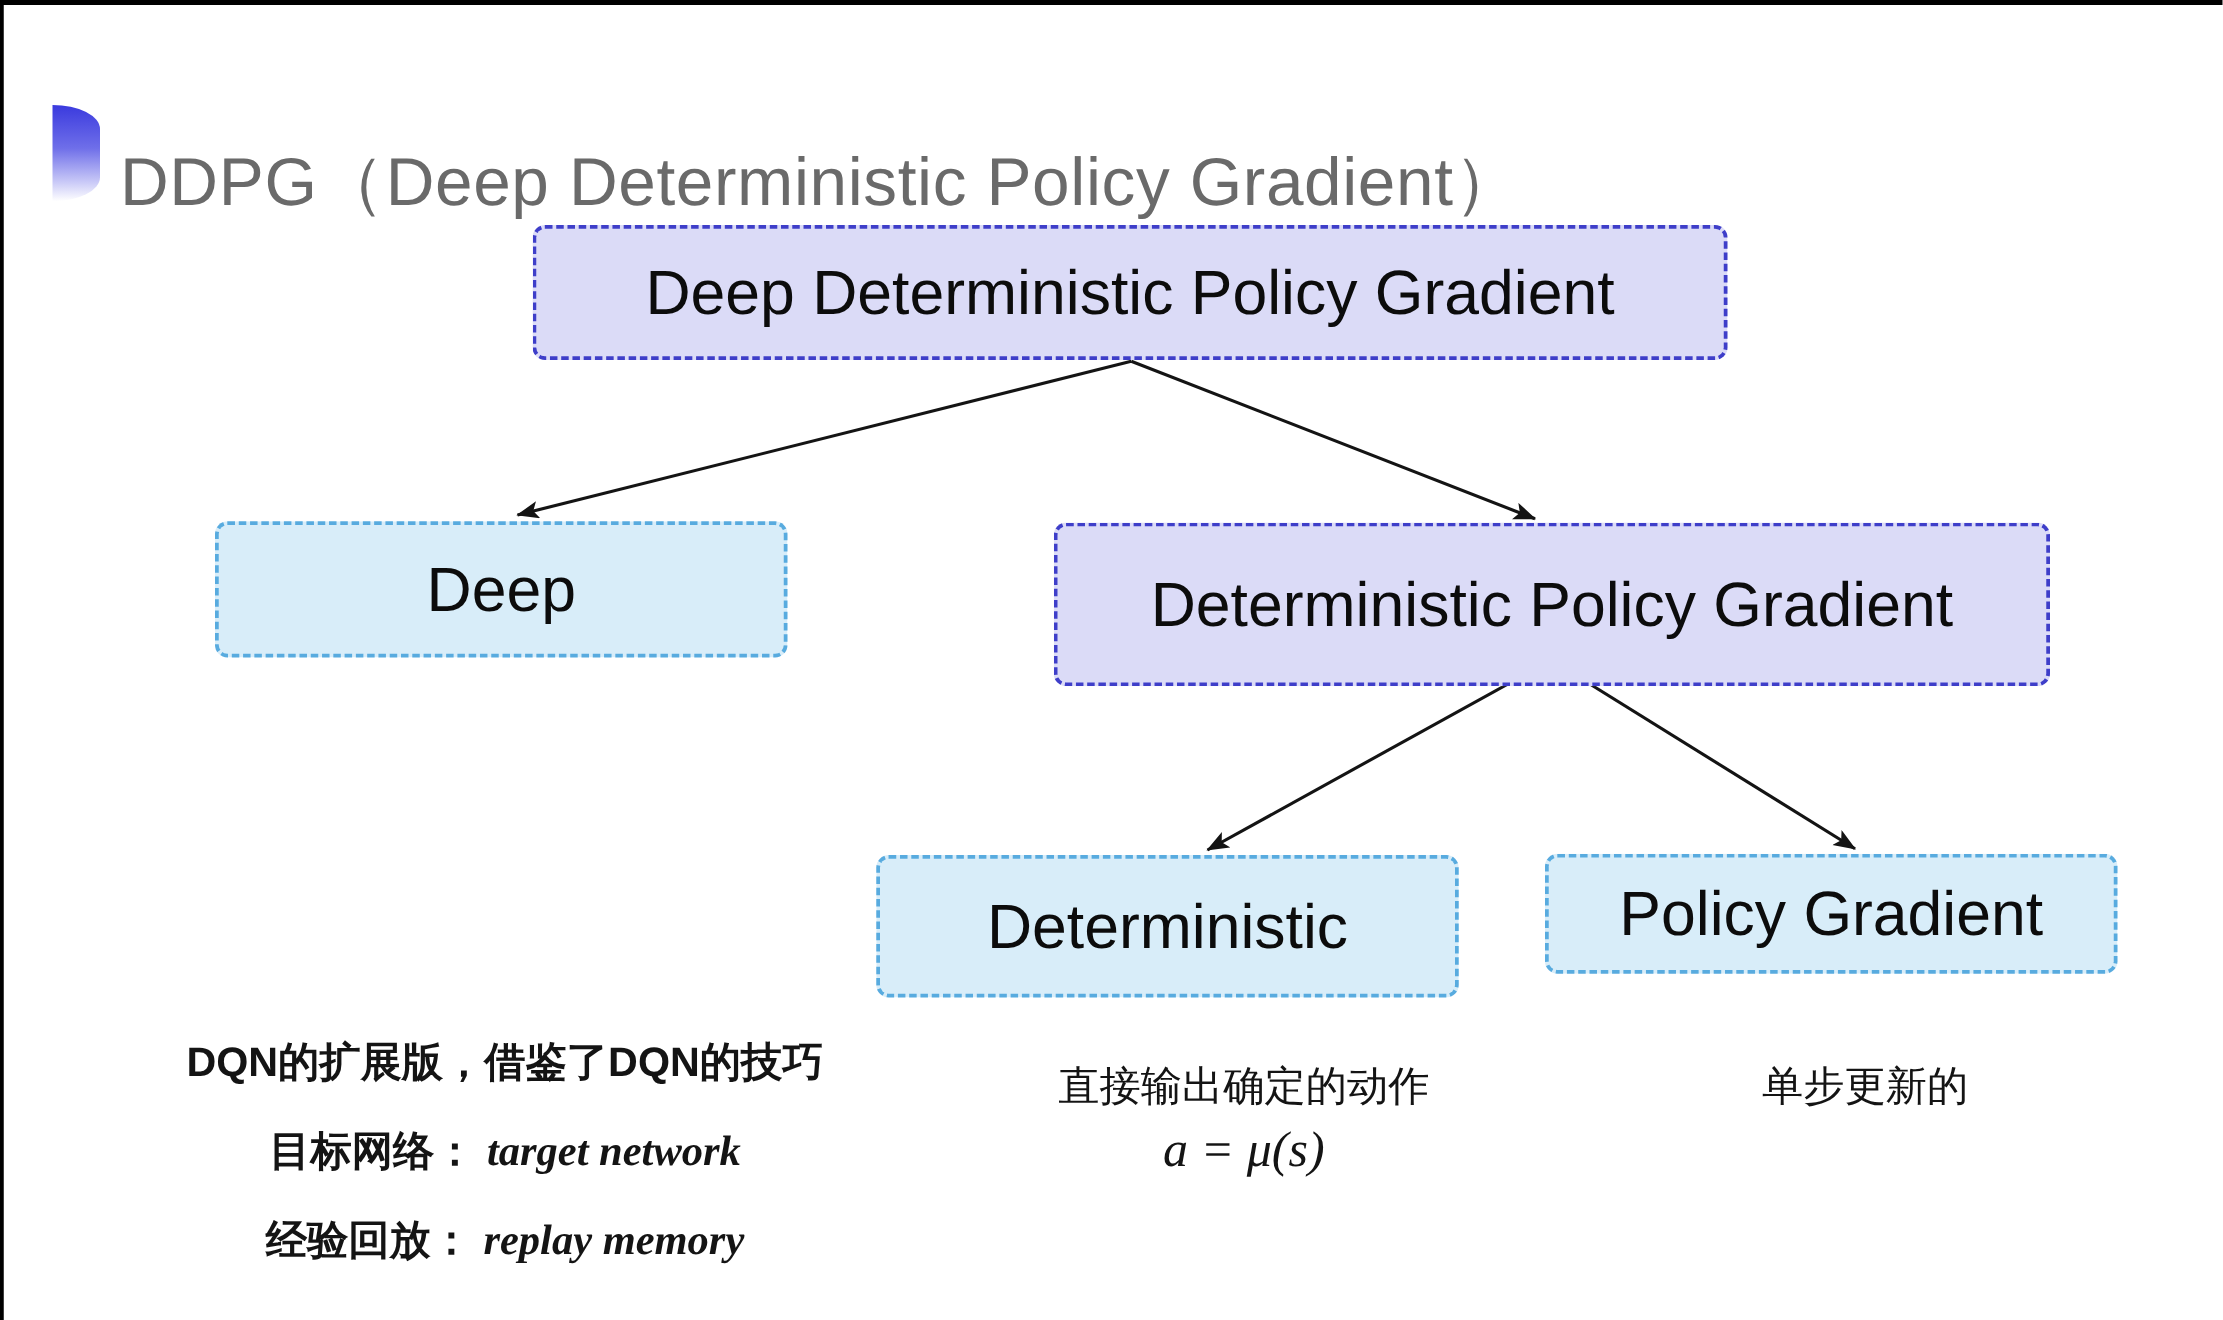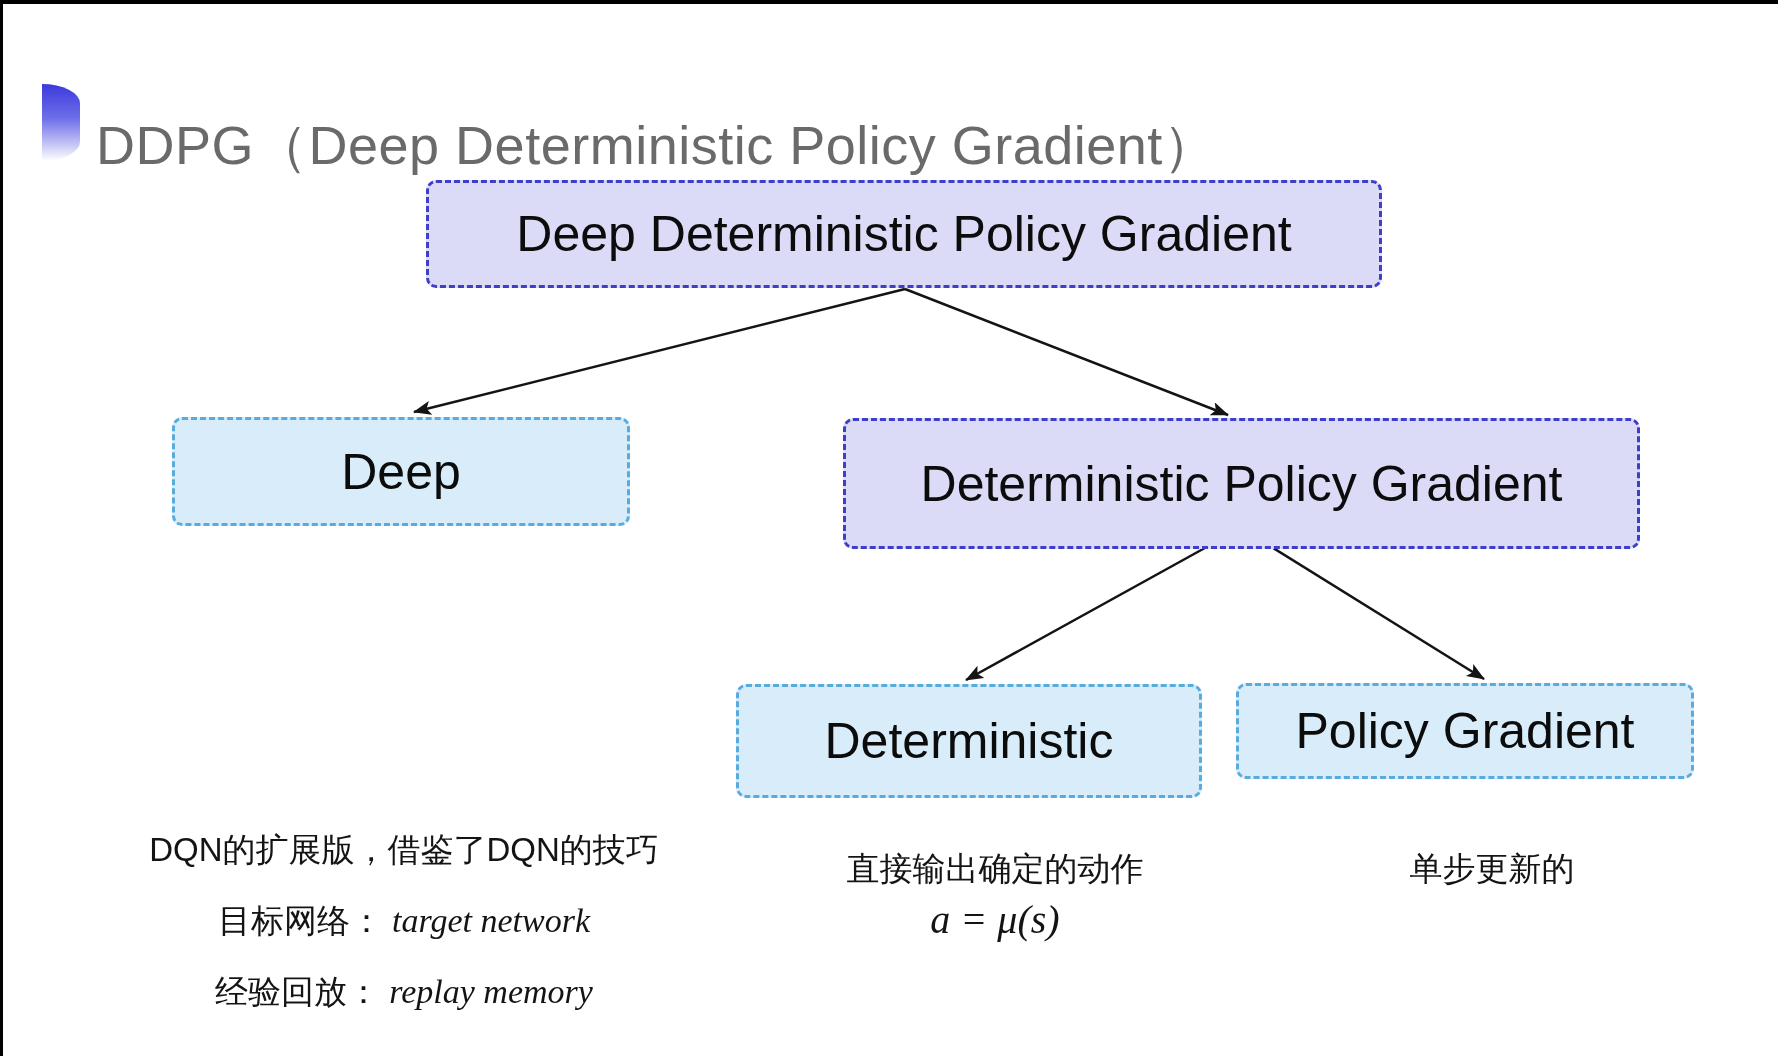--- a/index.html
+++ b/index.html
@@ -25,28 +25,28 @@
     position:absolute;display:flex;align-items:center;justify-content:center;
     border-radius:10px;font-size:50px;font-weight:500;color:#0c0c0c;
     box-sizing:border-box;text-align:center;
   }
   .node.purple{background:#dbdbf7;border:3px dashed #3e3ec9;}
   .node.blue{background:#d8edf9;border:3px dashed #58abdf;}
 
   .node-root{left:426px;top:180px;width:956px;height:108px;}
   .node-deep{left:172px;top:417px;width:458px;height:109px;text-align:right;}
   .node-dpg{left:843px;top:418px;width:797px;height:131px;}
-  .node-deterministic{left:736px;top:684px;width:466px;height:114px;text-align:center;}
+  .node-deterministic{left:701px;top:684px;width:466px;height:114px;text-align:center;}
   .node-policy{left:1236px;top:683px;width:458px;height:96px;}
 
   .arrows{position:absolute;left:0;top:0;width:1778px;height:1056px;pointer-events:none;}
 
   .note{position:absolute;text-align:center;color:#141414;font-size:33px;}
   .note-deep{left:104px;top:828px;width:600px;}
-  .note-deep .line{margin-bottom:26px;white-space:nowrap;}
+  .note-deep .line{margin-bottom:26px;white-space:nowrap;font-weight:bold;}
   .note-det{left:795px;top:846px;width:400px;line-height:1.38;}
   .note-pg{left:1342px;top:846px;width:300px;line-height:1.38;}
   .serif-it{
     font-family:"Liberation Serif","DejaVu Serif",serif;
     font-style:italic;font-size:34px;
   }
   .formula{
     font-family:"Liberation Serif","DejaVu Serif",serif;
     font-style:italic;font-size:40px;
   }

